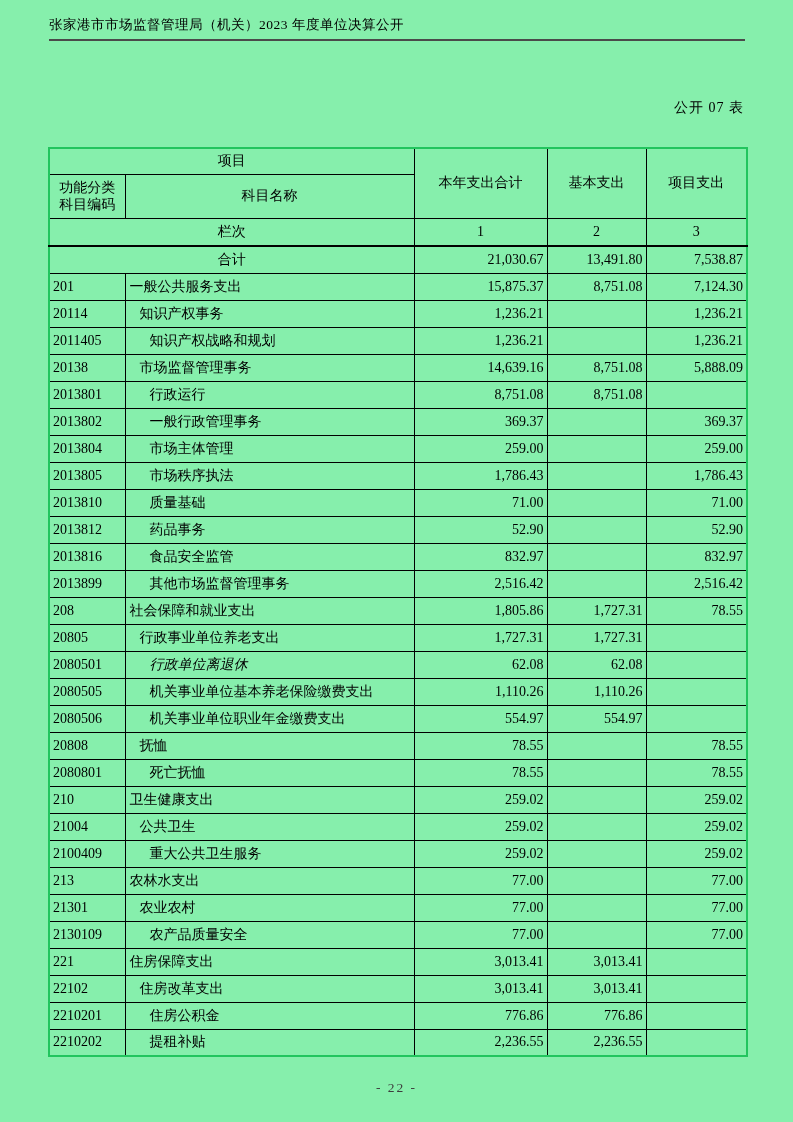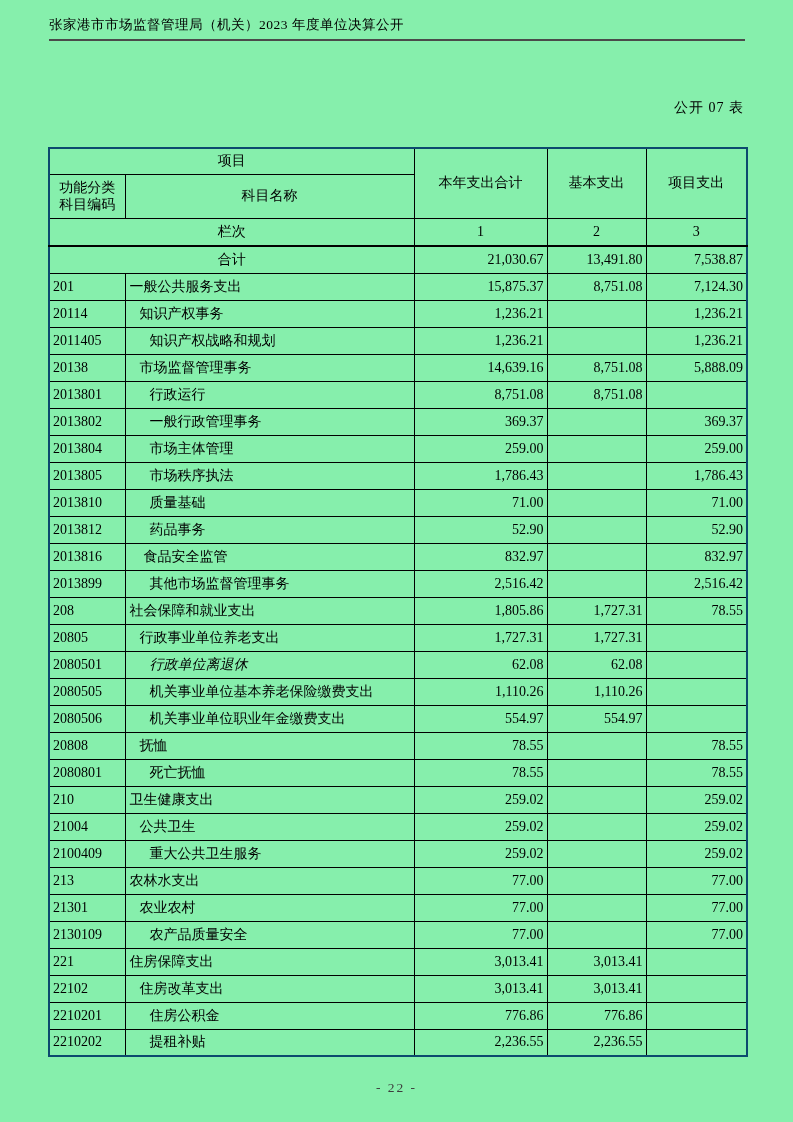--- a/index.html
+++ b/index.html
@@ -42,21 +42,21 @@
     justify-content: space-between;
     font-size: 14px;
     letter-spacing: 1px;
   }
   table.budget {
     position: absolute;
     left: 48px; top: 147px;
     width: 698px;
     border-collapse: collapse;
     table-layout: fixed;
-    border: 2px solid #0c4a6e;
+    border: 2px solid #22c55e;
   }
   table.budget th, table.budget td {
     border: 1px solid #000;
     font-weight: normal;
     font-size: 14px;
     vertical-align: middle;
     overflow: hidden;
     white-space: nowrap;
   }
   thead th { text-align: center; }
@@ -192,21 +192,21 @@
         </tr>
         <tr>
           <td class="c-code">2013812</td>
           <td class="c-name" style="padding-left: 24px;">药品事务</td>
           <td class="c-num">52.90</td>
           <td class="c-num"></td>
           <td class="c-num">52.90</td>
         </tr>
         <tr>
           <td class="c-code">2013816</td>
-          <td class="c-name" style="padding-left: 18px; margin-left: 44px;">食品安全监管</td>
+          <td class="c-name" style="padding-left: 24px; margin-left: 44px;">食品安全监管</td>
           <td class="c-num">832.97</td>
           <td class="c-num"></td>
           <td class="c-num">832.97</td>
         </tr>
         <tr>
           <td class="c-code">2013899</td>
           <td class="c-name" style="padding-left: 24px;">其他市场监督管理事务</td>
           <td class="c-num">2,516.42</td>
           <td class="c-num"></td>
           <td class="c-num">2,516.42</td>

